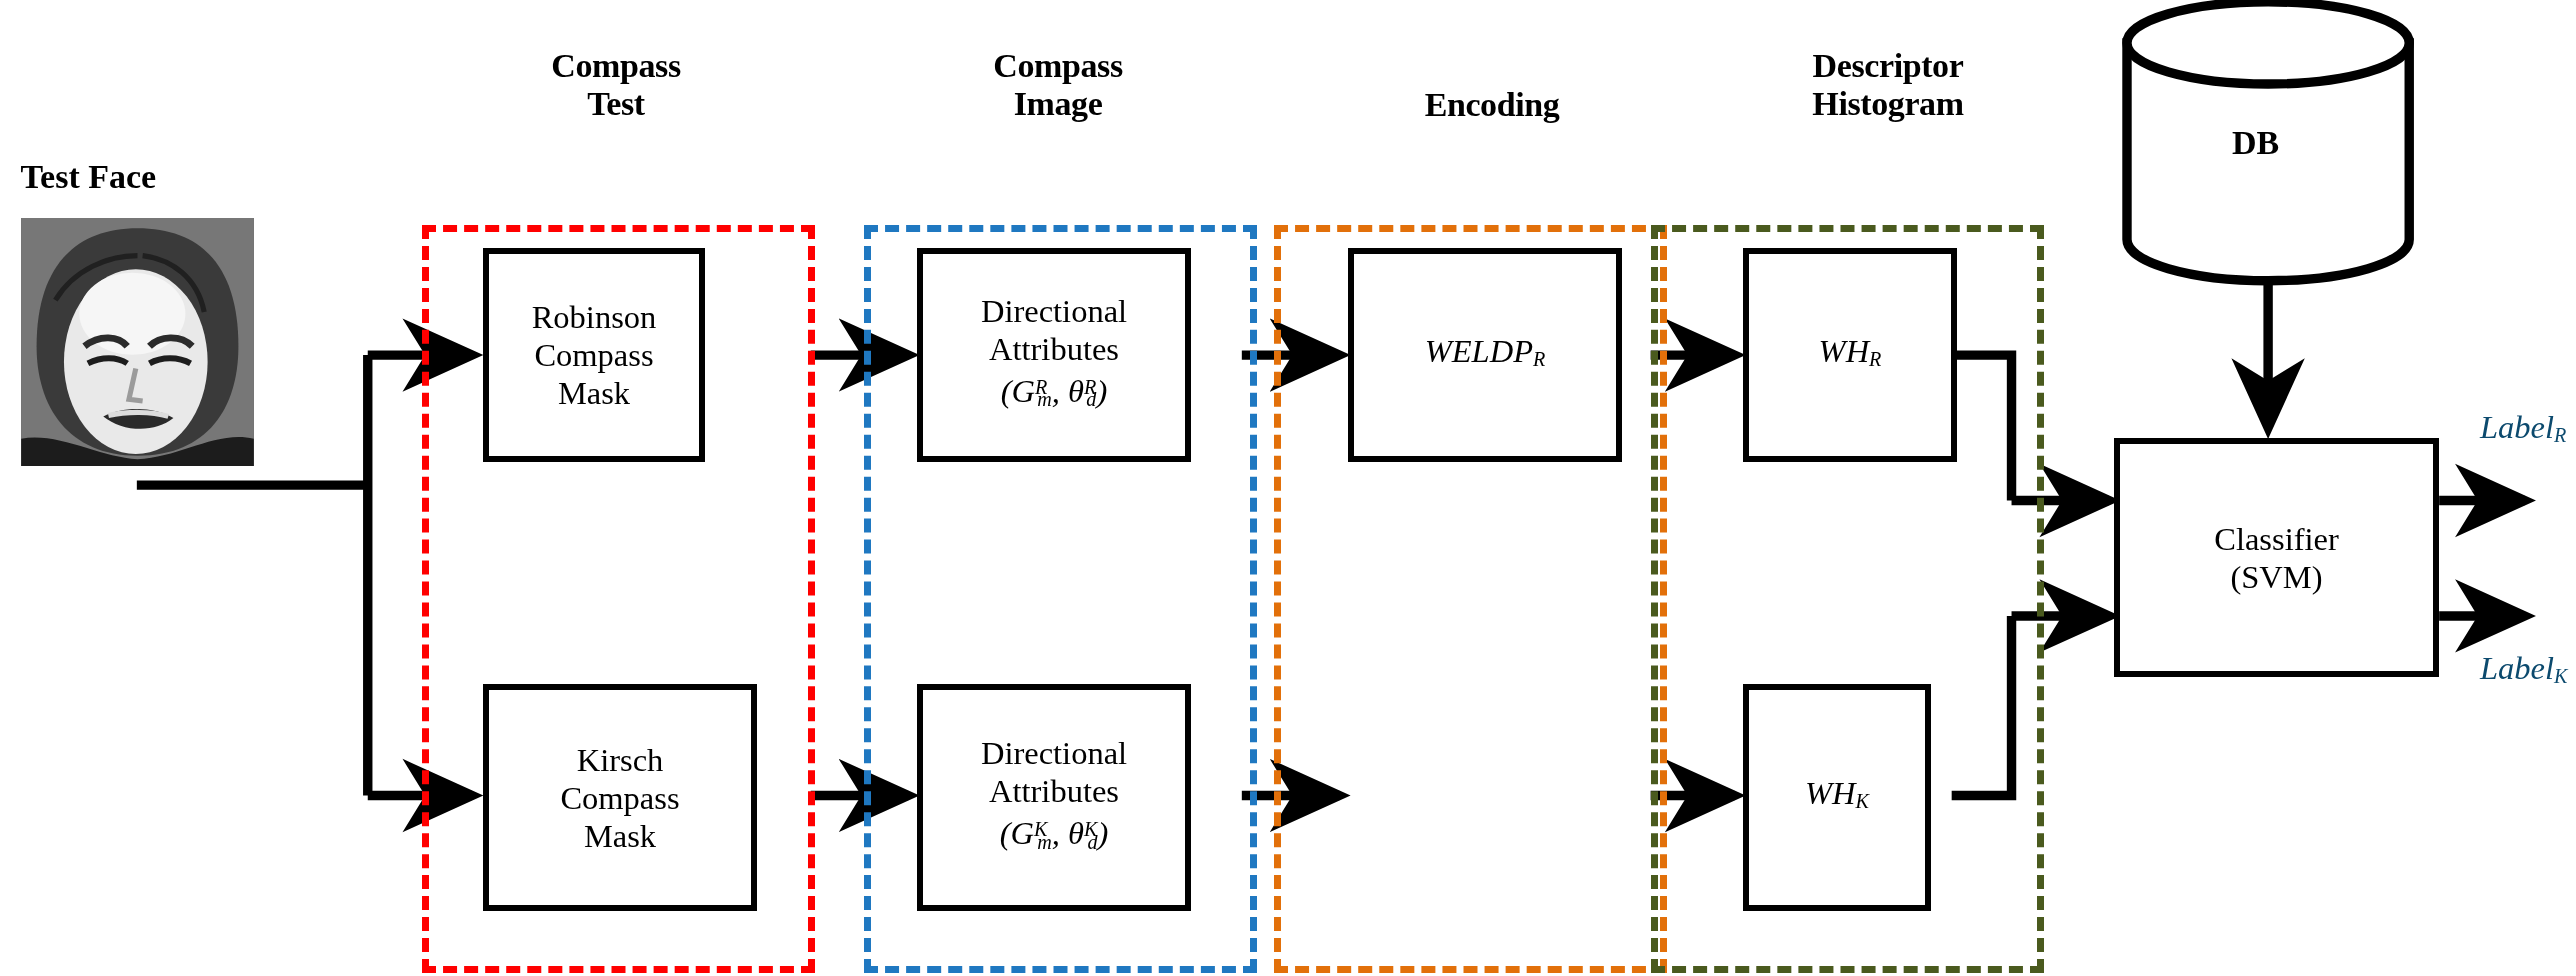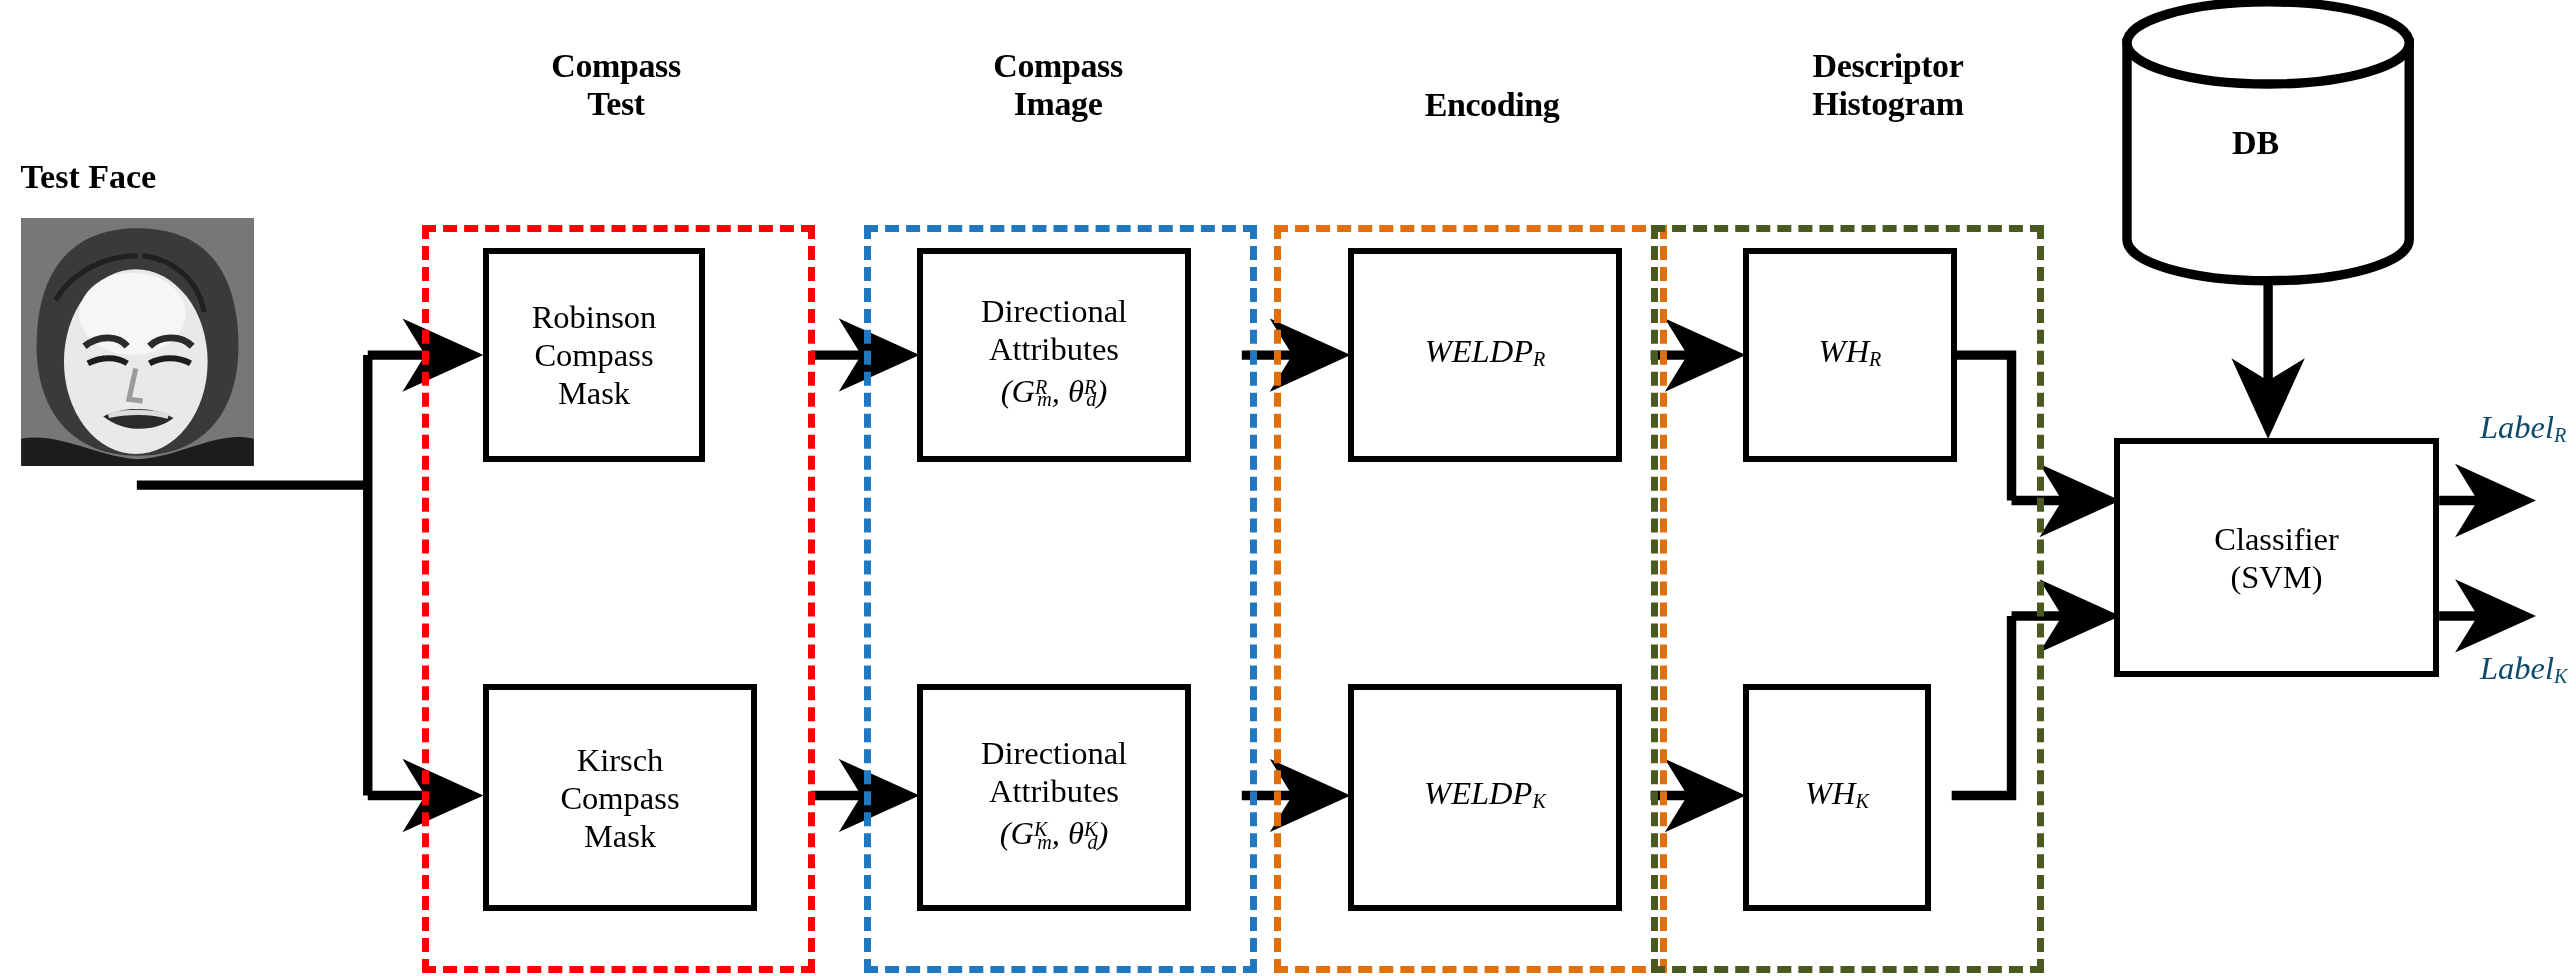--- a/index.html
+++ b/index.html
@@ -217,25 +217,20 @@
   <div class="nodebox" style="left:917px; top:684px; width:274px; height:227px;">
     <div class="inner">
       <div>Directional</div>
       <div>Attributes</div>
       <div class="mathital">
         <span>(</span><span>G</span><sup>K</sup><sub style="margin-left:-0.5em">m</sub><span>, </span><span>θ</span><sup>K</sup><sub style="margin-left:-0.5em">d</sub><span>)</span>
       </div>
     </div>
   </div>
 
-  <div class="nodebox" style="left:1348px; top:684px; width:274px; height:227px;">
-    <div class="inner mathital">
-      <span>WELDP</span><sub>K</sub>
-    </div>
-  </div>
 
   <div class="nodebox" style="left:1743px; top:684px; width:188px; height:227px;">
     <div class="inner mathital">
       <span>WH</span><sub>K</sub>
     </div>
   </div>
 
   <div class="plainlabel" style="left:2232px; top:124px;">DB</div>
 
   <div class="nodebox" style="left:2114px; top:438px; width:325px; height:239px;">

